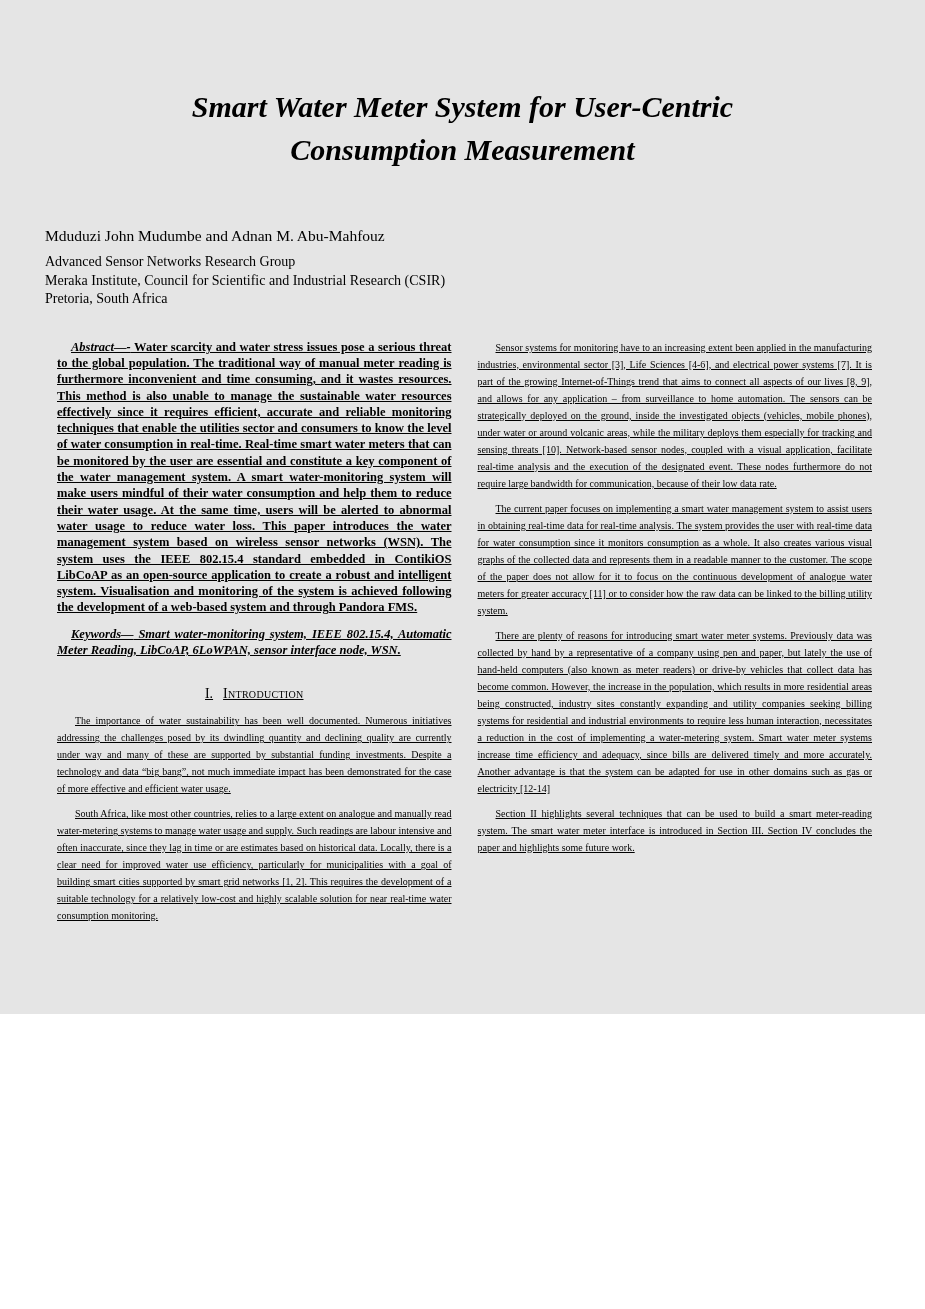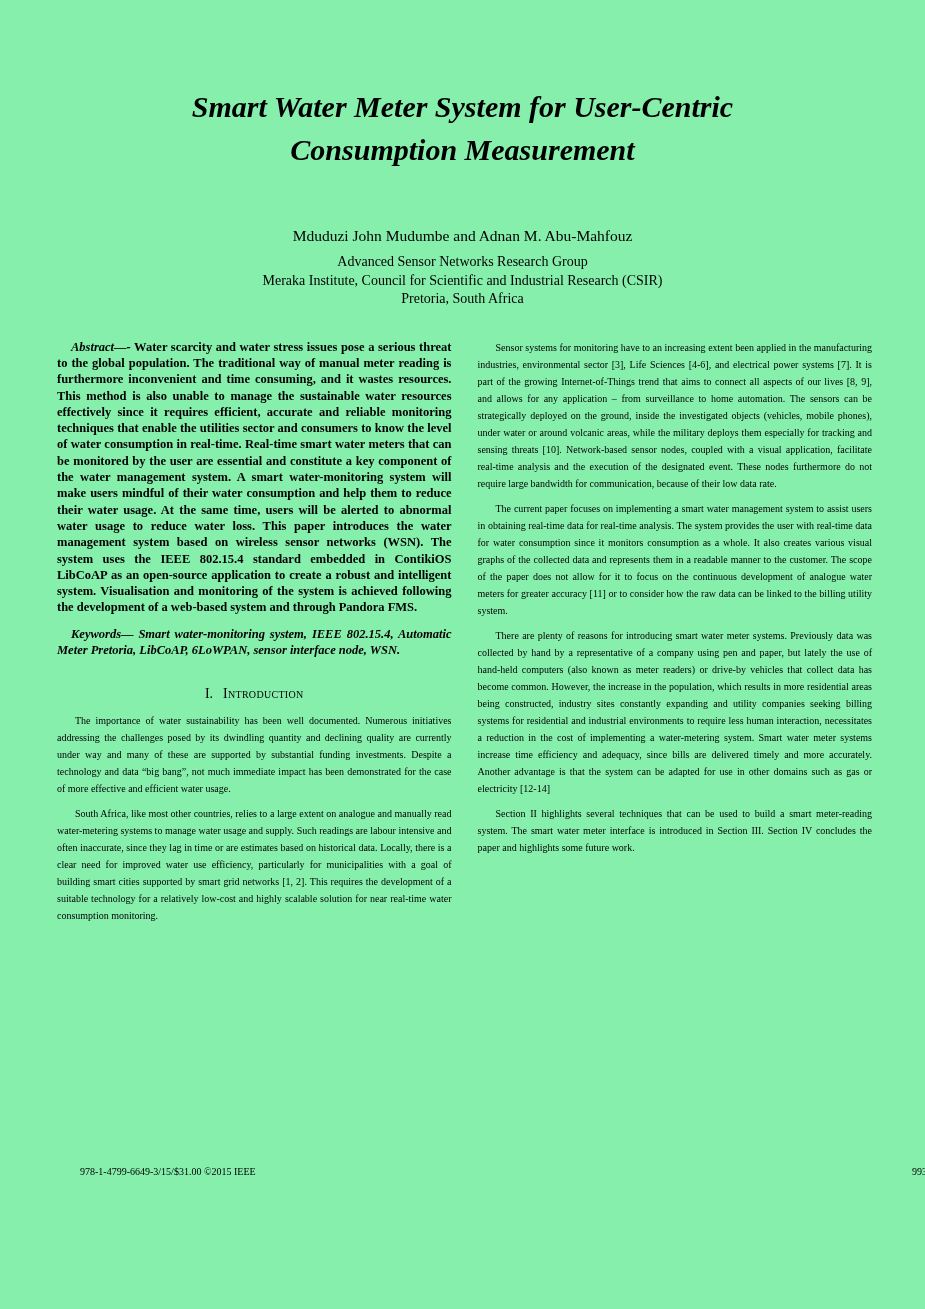--- a/index.html
+++ b/index.html
@@ -3,54 +3,56 @@
 <meta charset="utf-8">
 <style>
   html, body {
     margin: 0;
     padding: 0;
     background: #ffffff;
   }
   .page {
     position: relative;
     width: 925px;
-    height: 1309px;
-    background: #86efac;
+    height: 1014px;
+    background: #e5e5e5;
     color: #000000;
     font-family: "Liberation Serif", "DejaVu Serif", serif;
     overflow: hidden;
   }
   .title {
     margin: 0;
     padding-top: 86px;
     text-align: center;
     font-size: 30px;
     line-height: 1.42;
     font-weight: bold;
     font-style: italic;
   }
   .title-inner { display: inline-block; max-width: 710px; }
   .byline {
     margin-top: 56px;
-    text-align: center;
+    text-align: left;
+    margin-left: 45px;
   }
   .authors {
     font-size: 15.5px;
     margin: 0 0 8px 0;
   }
   .affil {
     font-size: 14px;
     line-height: 18.5px;
     margin: 0;
   }
   .columns {
     display: flex;
     gap: 26px;
     padding: 30px 53px 0 57px;
     box-sizing: border-box;
+    text-decoration: underline;
   }
   .col {
     width: 396px;
     text-align: justify;
   }
   p { margin: 0 0 7px 0; }
   .abstract, .keywords {
     font-weight: bold;
     font-size: 12.5px;
     line-height: 16.3px;
@@ -113,21 +115,21 @@
     <p class="affil">Advanced Sensor Networks Research Group</p>
     <p class="affil">Meraka Institute, Council for Scientific and Industrial Research (CSIR)</p>
     <p class="affil">Pretoria, South Africa</p>
   </div>
 
   <div class="columns">
 
     <div class="col">
       <p class="abstract"><span class="abstract-label">Abstract—-</span><span> Water scarcity and water stress issues pose a serious threat to the global population. The traditional way of manual meter reading is furthermore inconvenient and time consuming, and it wastes resources. This method is also unable to manage the sustainable water resources effectively since it requires efficient, accurate and reliable monitoring techniques that enable the utilities sector and consumers to know the level of water consumption in real-time. Real-time smart water meters that can be monitored by the user are essential and constitute a key component of the water management system. A smart water-monitoring system will make users mindful of their water consumption and help them to reduce their water usage. At the same time, users will be alerted to abnormal water usage to reduce water loss. This paper introduces the water management system based on wireless sensor networks (WSN). The system uses the IEEE 802.15.4 standard embedded in ContikiOS LibCoAP as an open-source application to create a robust and intelligent system. Visualisation and monitoring of the system is achieved following the development of a web-based system and through Pandora FMS.</span></p>
 
-      <p class="keywords"><span class="keywords-label">Keywords—</span><span> Smart water-monitoring system, IEEE 802.15.4, Automatic Meter Pretoria, LibCoAP, 6LoWPAN, sensor interface node, WSN.</span></p>
+      <p class="keywords"><span class="keywords-label">Keywords—</span><span> Smart water-monitoring system, IEEE 802.15.4, Automatic Meter Reading, LibCoAP, 6LoWPAN, sensor interface node, WSN.</span></p>
 
       <h2 class="section-heading"><span>I.</span><span class="sc">Introduction</span></h2>
 
       <p class="body-par">The importance of water sustainability has been well documented. Numerous initiatives addressing the challenges posed by its dwindling quantity and declining quality are currently under way and many of these are supported by substantial funding investments. Despite a technology and data “big bang”, not much immediate impact has been demonstrated for the case of more effective and efficient water usage.</p>
       <p class="body-par">South Africa, like most other countries, relies to a large extent on analogue and manually read water-metering systems to manage water usage and supply. Such readings are labour intensive and often inaccurate, since they lag in time or are estimates based on historical data. Locally, there is a clear need for improved water use efficiency, particularly for municipalities with a goal of building smart cities supported by smart grid networks [1, 2]. This requires the development of a suitable technology for a relatively low-cost and highly scalable solution for near real-time water consumption monitoring.</p>
     </div>
 
     <div class="col">
       <p class="body-par">Sensor systems for monitoring have to an increasing extent been applied in the manufacturing industries, environmental sector [3], Life Sciences [4-6], and electrical power systems [7]. It is part of the growing Internet-of-Things trend that aims to connect all aspects of our lives [8, 9], and allows for any application – from surveillance to home automation. The sensors can be strategically deployed on the ground, inside the investigated objects (vehicles, mobile phones), under water or around volcanic areas, while the military deploys them especially for tracking and sensing threats [10]. Network-based sensor nodes, coupled with a visual application, facilitate real-time analysis and the execution of the designated event. These nodes furthermore do not require large bandwidth for communication, because of their low data rate.</p>
       <p class="body-par">The current paper focuses on implementing a smart water management system to assist users in obtaining real-time data for real-time analysis. The system provides the user with real-time data for water consumption since it monitors consumption as a whole. It also creates various visual graphs of the collected data and represents them in a readable manner to the customer. The scope of the paper does not allow for it to focus on the continuous development of analogue water meters for greater accuracy [11] or to consider how the raw data can be linked to the billing utility system.</p>

